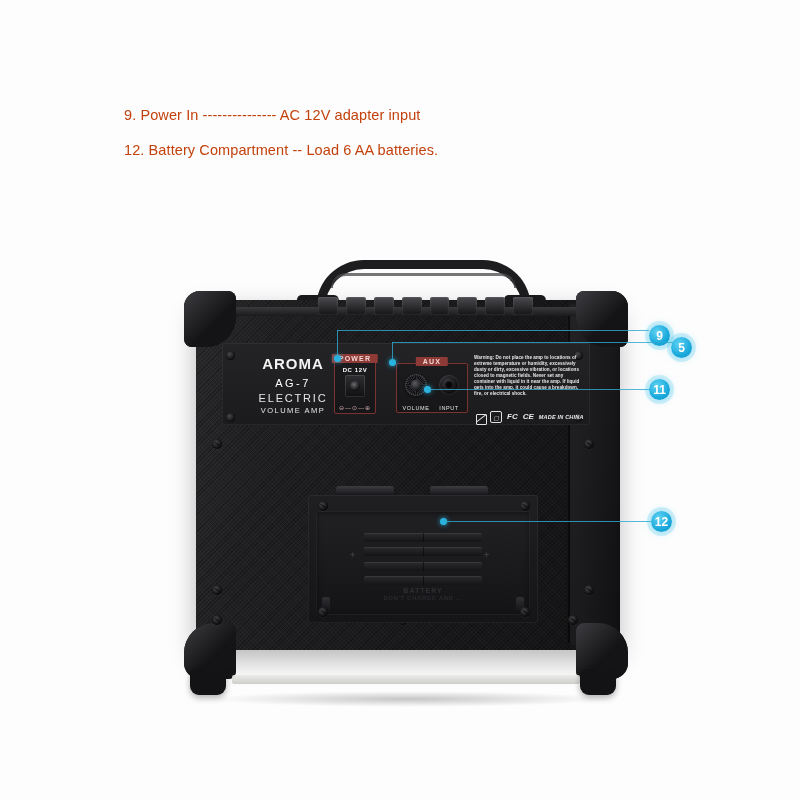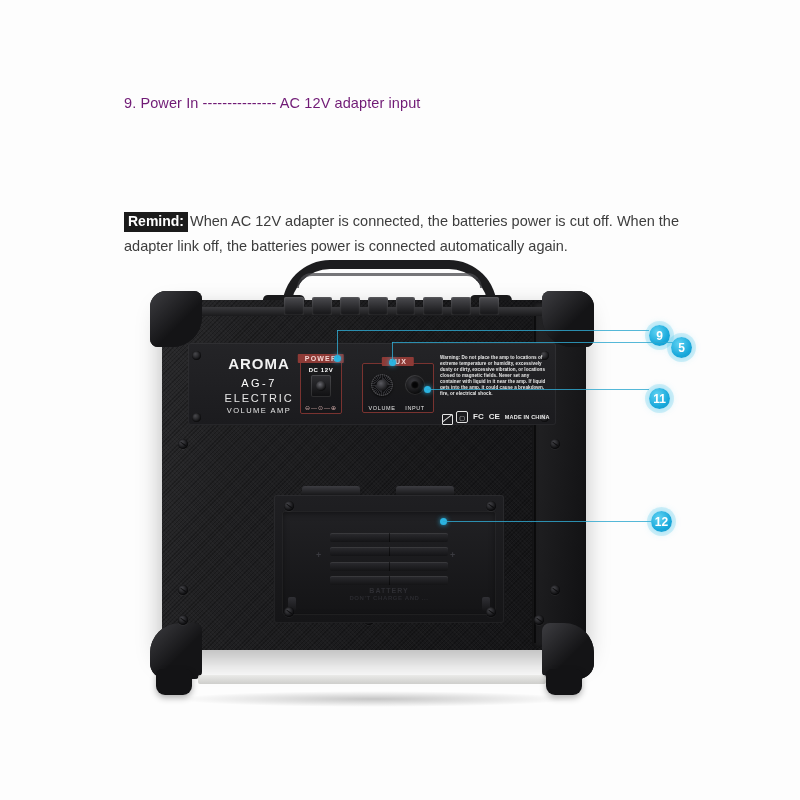--- a/index.html
+++ b/index.html
@@ -14,43 +14,44 @@
   }
   .page{position:absolute;inset:0;background:#fdfdfd;}
 
   
   .legend{
     position:absolute;left:124px;top:92px;width:580px;
   }
   .legend-line{
     font-size:14.5px;
     line-height:22.5px;
-    color:#701a75;
+    color:#c2410c;
     letter-spacing:.1px;
     white-space:nowrap;
+    margin-top:12px;
   }
   .remind-block{
     position:absolute;left:124px;top:194px;width:556px;
   }
   .remind-p{
     font-size:14.5px;line-height:25px;color:#3d3d3d;
   }
   .remind-tag{
     display:inline-block;
     background:#1b1b1b;color:#ffffff;
     padding:1px 4px 2px 4px;
     font-size:14px;
     font-weight:bold;
     margin-right:2px;
     line-height:17px;
     vertical-align:baseline;
   }
 
   
-  .amp-scene{position:absolute;left:134px;top:255px;width:500px;height:460px;}
+  .amp-scene{position:absolute;left:168px;top:255px;width:500px;height:460px;}
 
   
   .handle{
     position:absolute;left:148px;top:5px;width:215px;height:48px;
     border:9px solid #1d1d1f;
     border-bottom:none;
     border-radius:100px 100px 0 0;
     box-sizing:border-box;
     background:transparent;
   }
@@ -218,21 +219,21 @@
   
   .warning{
     position:absolute;left:306px;top:100px;width:106px;
   }
   .warning p{
     margin:0;font-size:4.6px;line-height:6px;color:#e8e8e8;font-weight:bold;
     letter-spacing:.05px;text-align:left;
   }
   .cert-row{
     position:absolute;left:308px;top:156px;width:110px;
-    display:flex;align-items:center;gap:5px;
+    display:flex;align-items:center;gap:5px;font-style:italic;
   }
   .cert{color:#eaeaea;font-size:8px;font-weight:bold;line-height:1;}
   .cert-bin{
     width:9px;height:11px;position:relative;display:inline-block;
   }
   .cert-bin:before{
     content:"";position:absolute;left:0;top:2px;width:9px;height:9px;
     border:1px solid #e3e3e3;border-radius:1px;
   }
   .cert-bin:after{
@@ -327,25 +328,23 @@
     font-family:"Liberation Sans", sans-serif;
   }
 </style>
 </head>
 <body>
 
 <div class="page">
 
   <div class="legend">
     <div class="legend-line">9. Power In --------------- AC 12V adapter input</div>
+    <div class="legend-line">12. Battery Compartment -- Load 6 AA batteries.</div>
   </div>
 
-  <div class="remind-block">
-    <p class="remind-p"><span class="remind-tag">Remind:</span><span>When AC 12V adapter is connected, the batteries power is cut off. When the adapter link off, the batteries power is connected automatically again.</span></p>
-  </div>
 
   <div class="amp-scene">
 
     <div class="shadow"></div>
 
     <div class="handle"></div>
     <div class="handle-base-l"></div>
     <div class="handle-base-r"></div>
 
     <div class="cabinet"></div>
@@ -452,21 +451,21 @@
     <div class="lead lead-h" style="left:337px;top:330px;width:312px;"></div>
     <div class="badge" style="left:649px;top:325px;">9</div>
 
     <div class="anchor-dot" style="left:389px;top:359px;"></div>
     <div class="lead lead-v" style="left:392px;top:342px;height:20px;"></div>
     <div class="lead lead-h" style="left:392px;top:342px;width:281px;"></div>
     <div class="badge" style="left:671px;top:337px;">5</div>
 
     <div class="anchor-dot" style="left:424px;top:386px;"></div>
     <div class="lead lead-h" style="left:427px;top:389px;width:222px;"></div>
-    <div class="badge" style="left:649px;top:388px;">11</div>
+    <div class="badge" style="left:649px;top:379px;">11</div>
 
     <div class="anchor-dot" style="left:440px;top:518px;"></div>
     <div class="lead lead-h" style="left:443px;top:521px;width:208px;"></div>
     <div class="badge" style="left:651px;top:511px;">12</div>
 
   </div>
 
 </div>
 
 </body></html>

